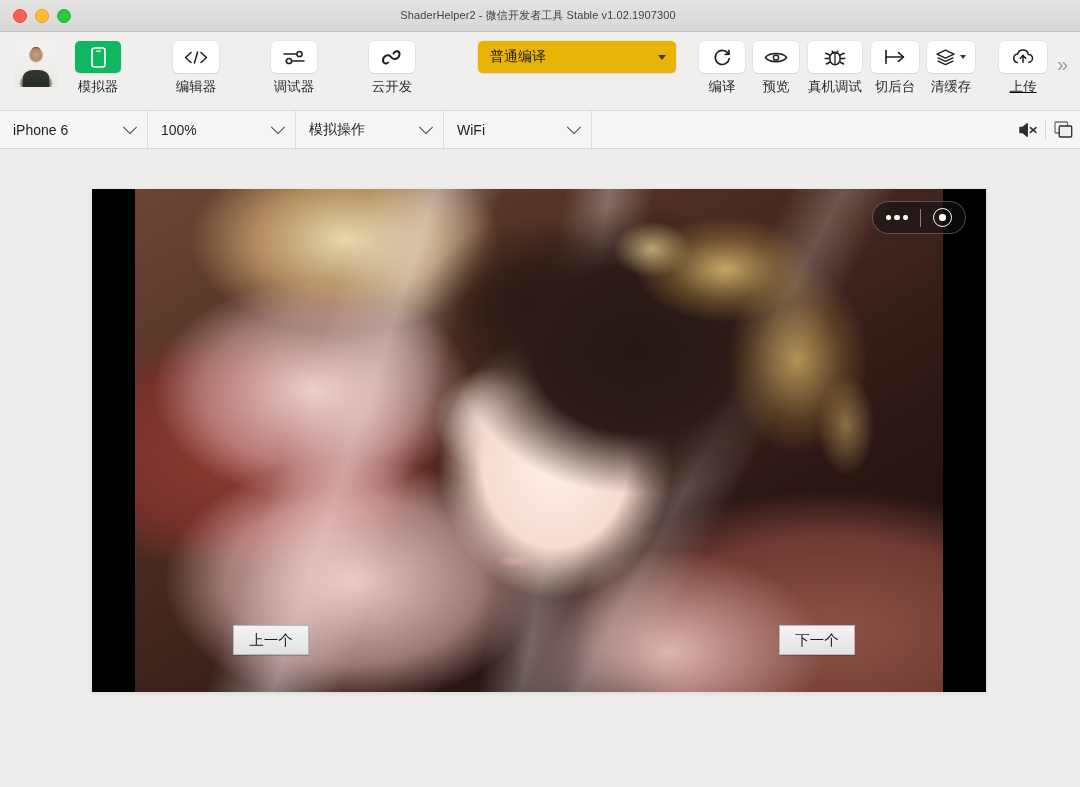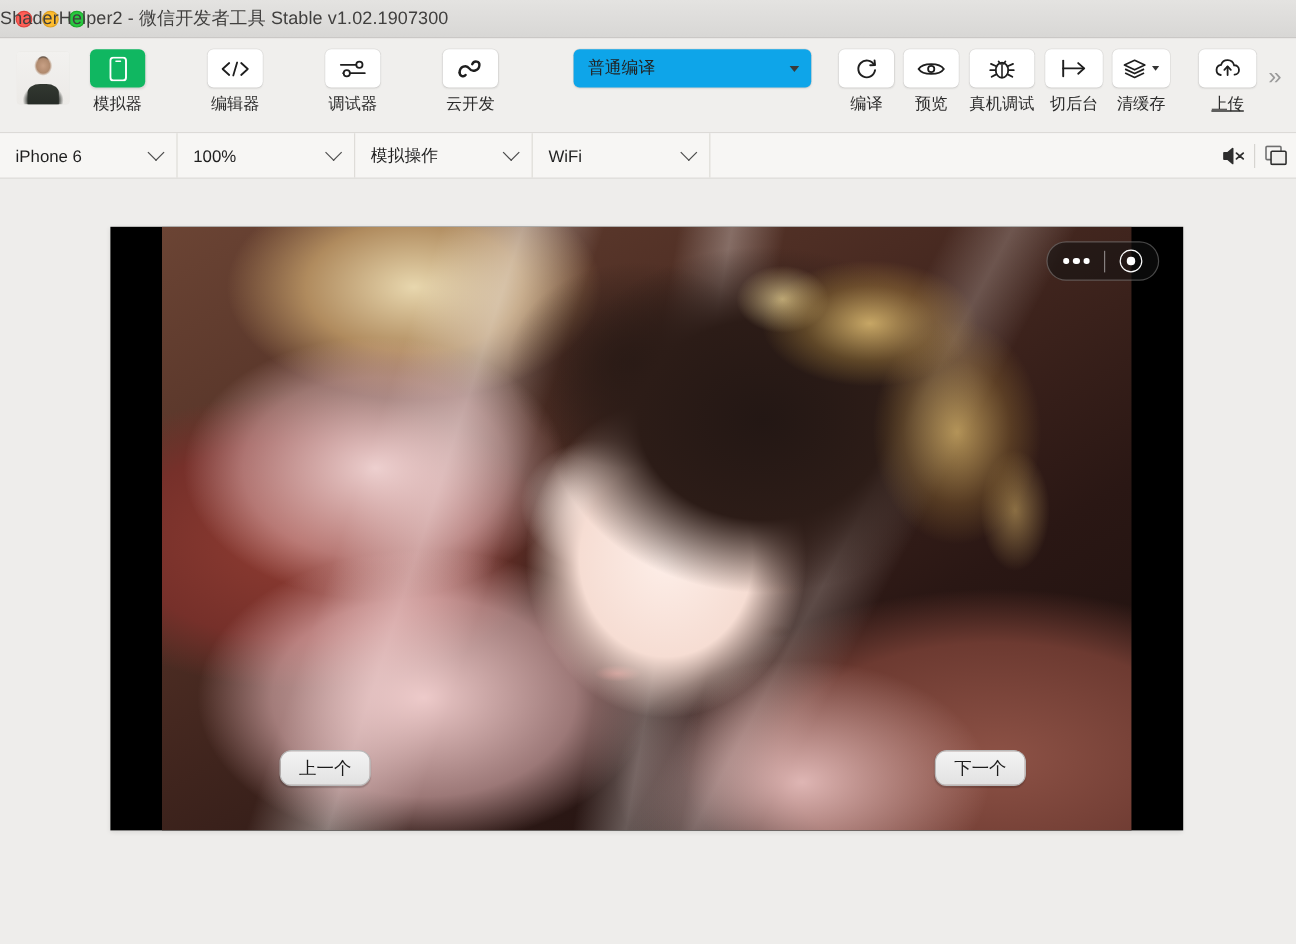--- a/index.html
+++ b/index.html
@@ -43,21 +43,22 @@
     height: 12px;
     border-radius: 50%;
     display: block;
   }
   .tl-close  { background: #ff5f57; border: 0.5px solid #e0443e; }
   .tl-min    { background: #febc2e; border: 0.5px solid #dea123; }
   .tl-max    { background: #28c840; border: 0.5px solid #1aab29; }
   .title-text {
     position: absolute;
     left: 0; right: 4px;
-    font-size: 15px;
+    text-align: center;
+    font-size: 11px;
     color: #403f3e;
     font-weight: 400;
     letter-spacing: 0.1px;
     pointer-events: none;
   }
 
   
   .toolbar {
     position: relative;
     height: 79px;
@@ -138,21 +139,21 @@
 
   
   .compile-block {
     display: flex;
     align-items: flex-start;
     margin-left: 52px;
   }
   .select-box {
     width: 198px;
     height: 32px;
-    background: #0ea5e9;
+    background: #eab308;
     border-radius: 5px;
     box-shadow: 0 0 0 0.5px rgba(0,0,0,0.08), 0 1px 1.5px rgba(0,0,0,0.06);
     display: flex;
     align-items: center;
     justify-content: space-between;
     padding: 0 10px 0 12px;
     box-sizing: border-box;
     font-size: 14px;
     color: #222;
   }
@@ -358,21 +359,21 @@
     display: block;
   }
 
   
   .page-btn {
     position: absolute;
     min-width: 76px;
     height: 30px;
     background: linear-gradient(180deg, #f3f3f3 0%, #e2e2e2 100%);
     border: 1px solid #b9b9b9;
-    border-radius: 10px;
+    border-radius: 0;
     display: flex;
     align-items: center;
     justify-content: center;
     font-size: 14.5px;
     color: #1c1c1c;
     box-shadow: 0 1px 1px rgba(0,0,0,0.18);
     cursor: default;
     padding: 4px 10px;
     box-sizing: border-box;
   }

